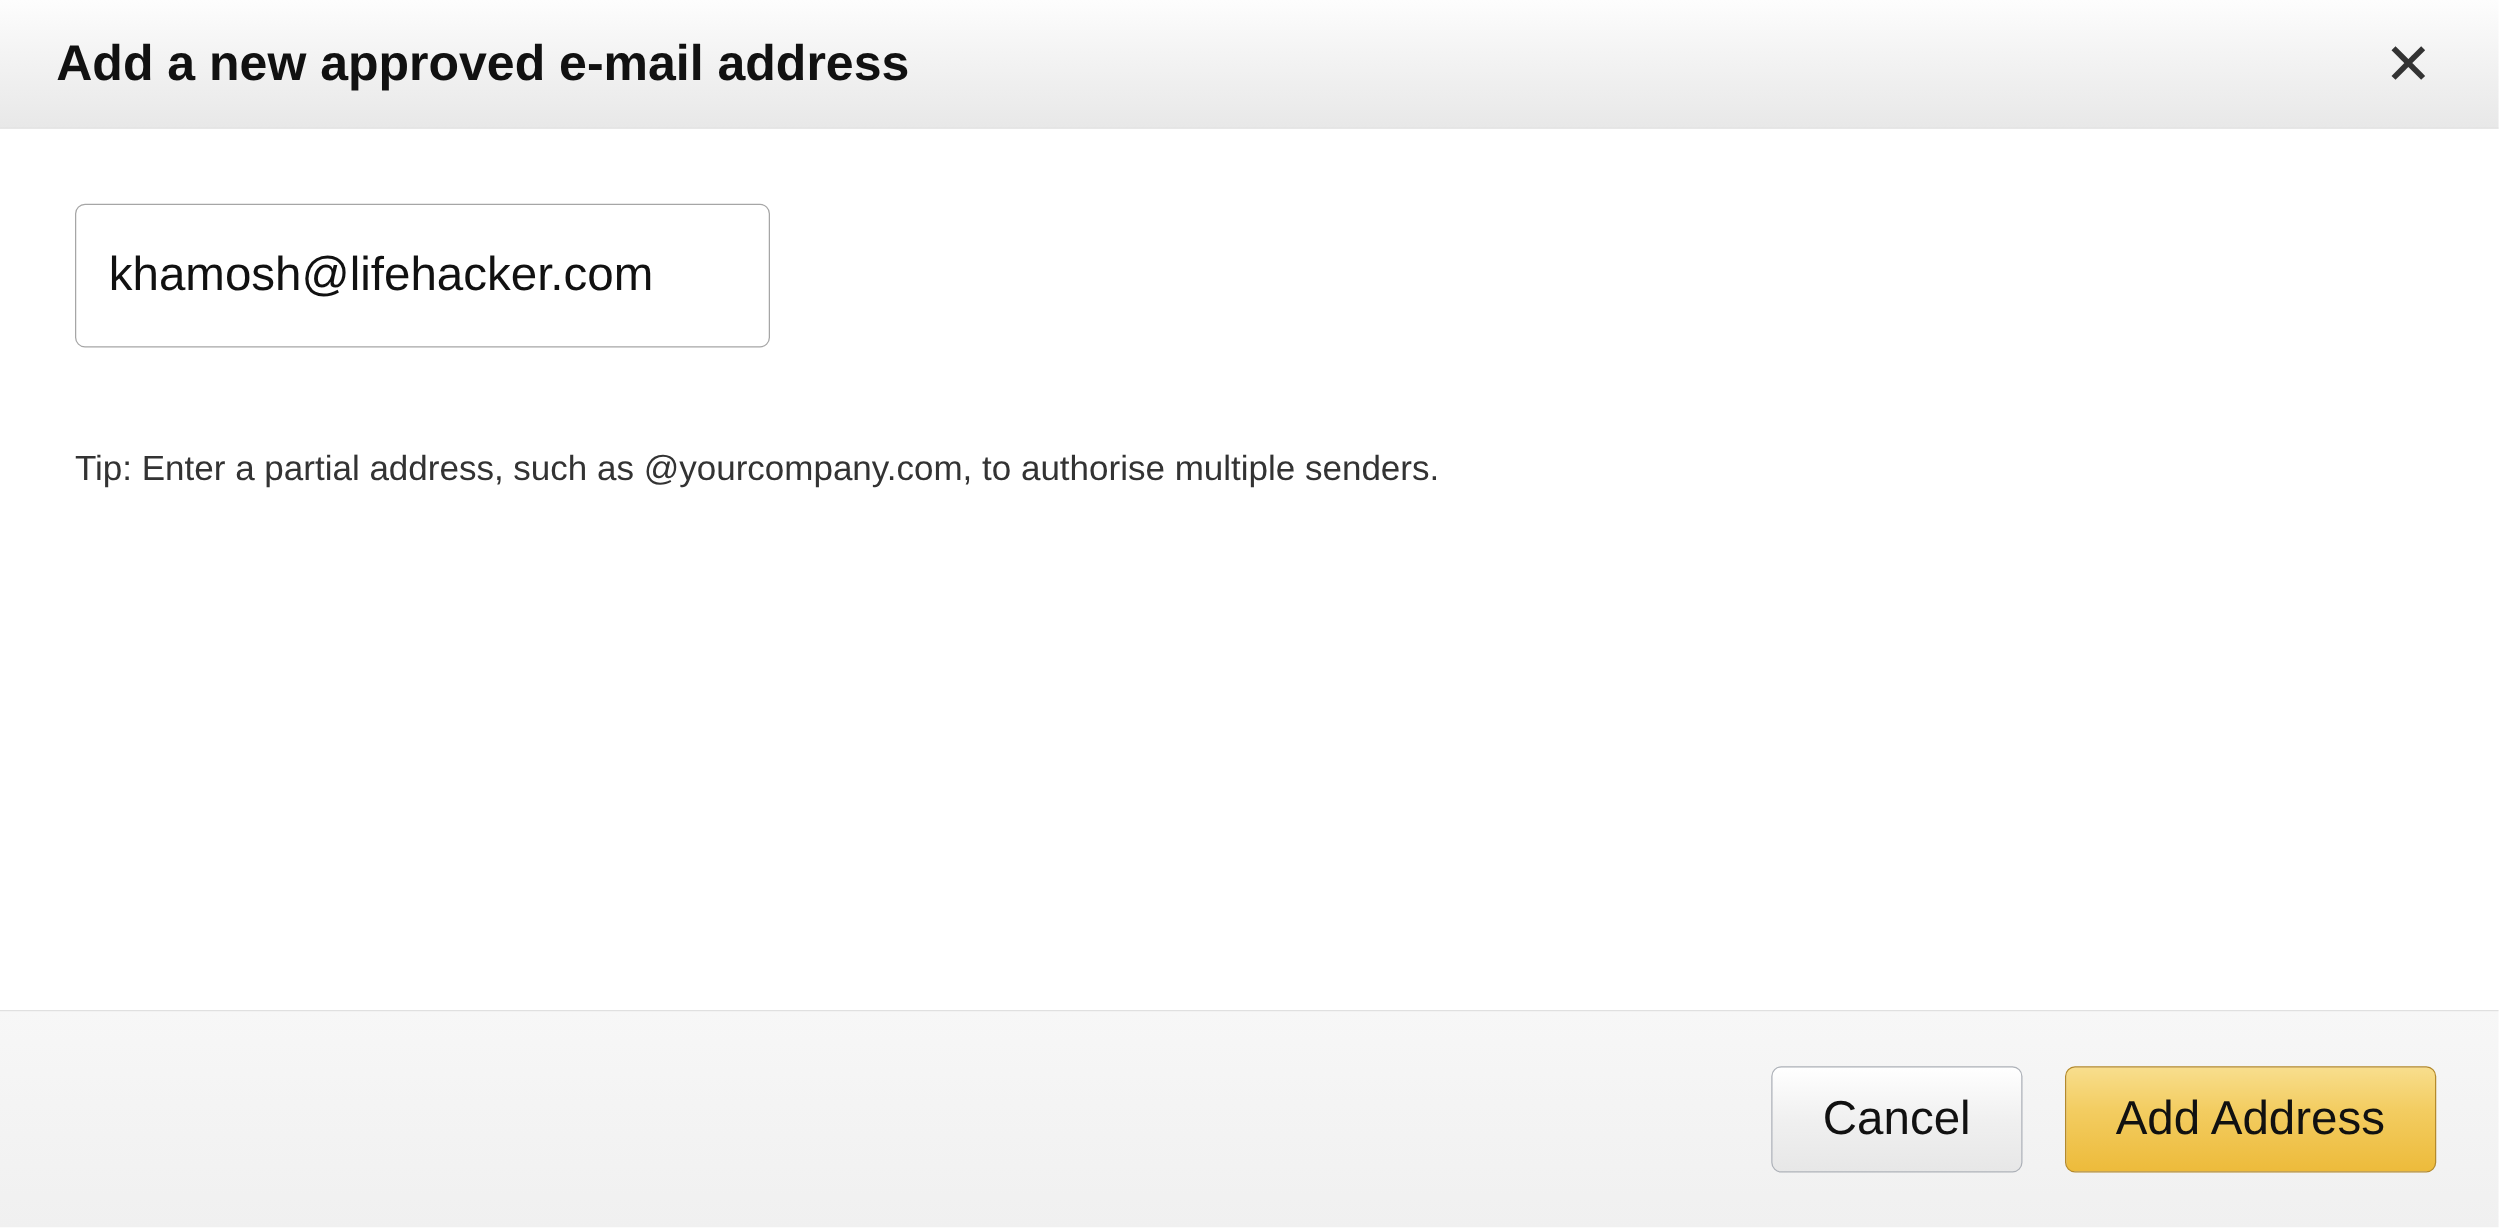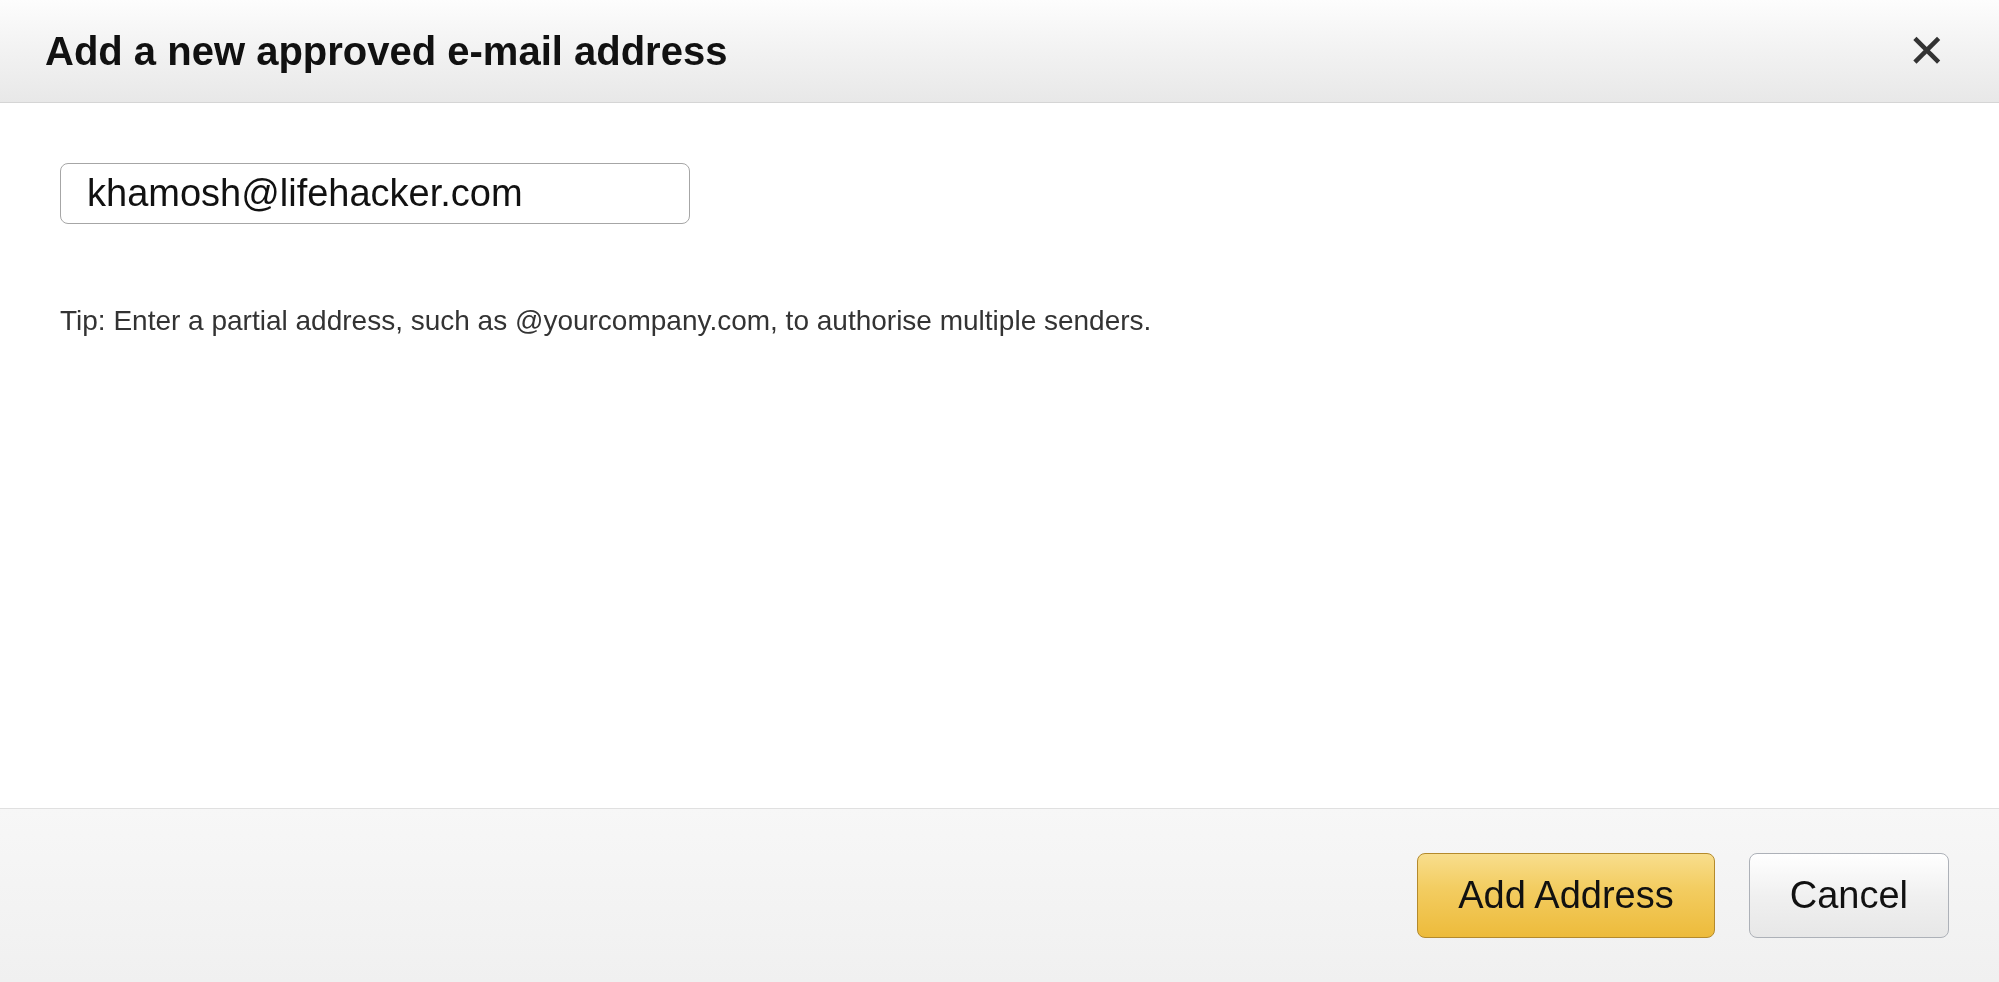--- a/index.html
+++ b/index.html
@@ -48,24 +48,24 @@
       background: #fff;
     }
     .prompt-text {
       font-size: 40px;
       color: #333;
       margin-bottom: 70px;
     }
     .email-input {
       font-size: 38px;
       color: #111;
-      padding: 8px 26px;
+      padding: 35px 26px;
       border: 1px solid #a6a6a6;
       border-radius: 8px;
-      width: 630px;
+      width: 556px;
       font-family: inherit;
       background: #fff;
       outline: none;
       display: block;
     }
     .tip-text {
       font-size: 28px;
       color: #333;
       margin-top: 78px;
       line-height: 1.35;
@@ -101,16 +101,16 @@
 <div class="dialog">
   <div class="dialog-header">
     <div class="dialog-title">Add a new approved e-mail address</div>
     <div class="close-icon">✕</div>
   </div>
   <div class="dialog-body">
     <input type="text" class="email-input" value="khamosh@lifehacker.com" style="">
     <div class="tip-text">Tip: Enter a partial address, such as @yourcompany.com, to authorise multiple senders.</div>
   </div>
   <div class="dialog-footer">
+    <button class="btn btn-cancel">Cancel</button>
     <button class="btn btn-primary">Add Address</button>
-    <button class="btn btn-cancel">Cancel</button>
   </div>
 </div>
 
 </body></html>

